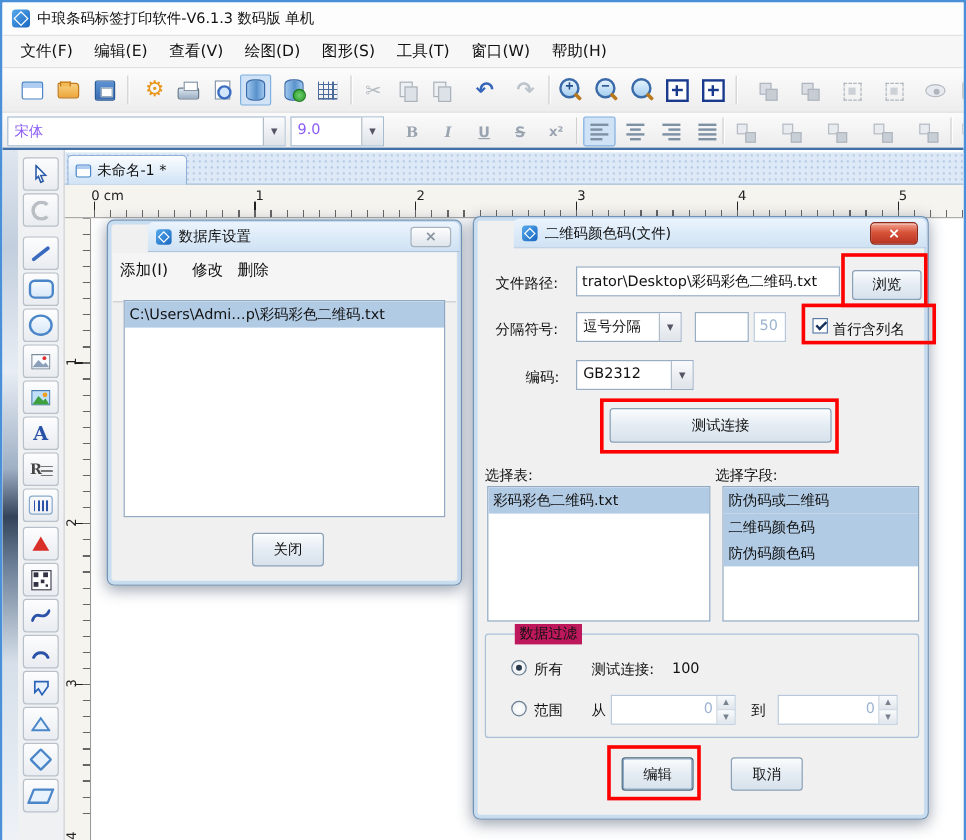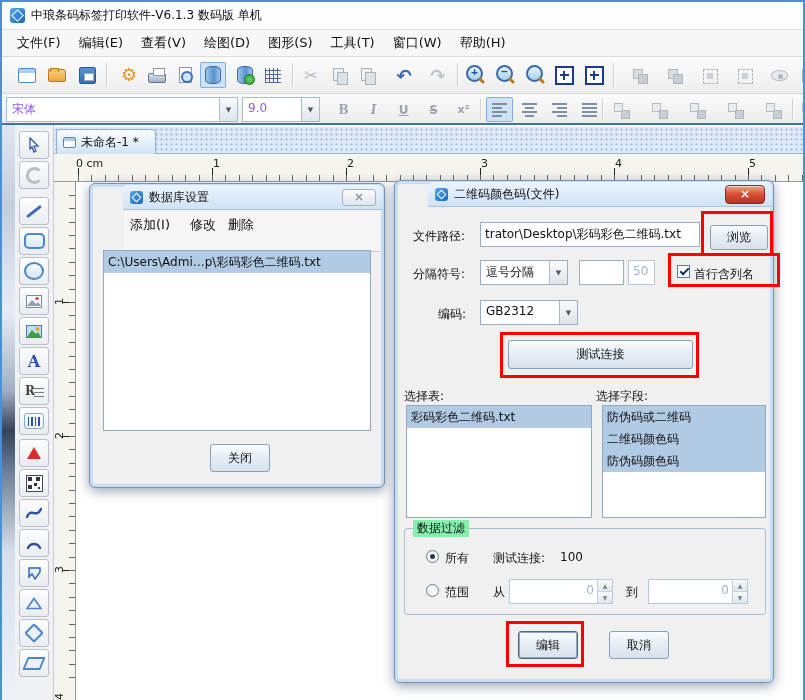--- a/index.html
+++ b/index.html
@@ -122,31 +122,31 @@
   .inp.dis{color:#9cb4d0;border-color:#b8c8da;}
   .combo{position:absolute;display:flex;border:1px solid #98acc4;background:#fff;}
   .combo .cval{flex:1;padding:3px 5px;overflow:hidden;white-space:nowrap;}
   .btn{position:absolute;background:linear-gradient(#fbfdfe,#e6edf4 45%,#d8e2ec);border:1px solid #88a0b8;border-radius:3px;
        display:flex;align-items:center;justify-content:center;}
   .btn.default{box-shadow:inset 0 0 0 1px #8aa8c8;border-color:#4a6880;}
   .listbox{position:absolute;background:#fff;border:1px solid #90a8c0;overflow:hidden;}
   .li{height:22px;line-height:22px;padding:0 4px;white-space:nowrap;overflow:hidden;}
   .li.sel{background:#b2cbe4;}
   .groupbox{position:absolute;border:1px solid #a8c0d8;border-radius:3px;}
-  .gb-legend{position:absolute;top:-9px;left:8px;background:#86efac;padding:0 4px;}
+  .gb-legend{position:absolute;top:-9px;left:24px;background:#be185d;padding:0 4px;}
   .radio{position:absolute;width:13px;height:13px;border:1px solid #6a7e92;border-radius:50%;background:radial-gradient(#fff,#e8ecf0);}
   .radio.on::after{content:"";position:absolute;inset:3px;border-radius:50%;background:#2a3a4a;}
   .checkbox{position:absolute;width:13px;height:13px;border:1px solid #5a7ca6;background:#fff;}
   .checkbox::after{content:"";position:absolute;left:2px;top:2px;width:7px;height:3px;border-left:2px solid #16315c;border-bottom:2px solid #16315c;transform:rotate(-45deg);}
   .spinner{position:absolute;display:flex;border:1px solid #b8c8da;background:#fff;}
   .spin-val{flex:1;text-align:right;color:#9cb4d0;padding:3px 3px;}
   .spin-btns{width:15px;display:flex;flex-direction:column;border-left:1px solid #c0ccd8;}
   .spin-btns span{flex:1;background:linear-gradient(#f8fafc,#e0e6ec);font-size:6px;color:#78828e;display:flex;align-items:center;justify-content:center;}
   .spin-btns span:first-child{border-bottom:1px solid #c8d2dc;}
-  .dmenu{position:absolute;left:4px;right:4px;top:27px;height:41px;background:#f5f5f5;border-bottom:1px solid #c8ccd0;font-size:13px;margin-left:30px;}
+  .dmenu{position:absolute;left:4px;right:4px;top:27px;height:41px;background:#f5f5f5;border-bottom:1px solid #c8ccd0;font-size:13px;}
   .dmenu span{position:absolute;top:5px;}
   .redbox{position:absolute;border:3px solid #ff0000;z-index:40;pointer-events:none;}
   svg{display:block;}
 </style>
 </head>
 <body>
 
 <div class="app">
 
   <div class="titlebar">

